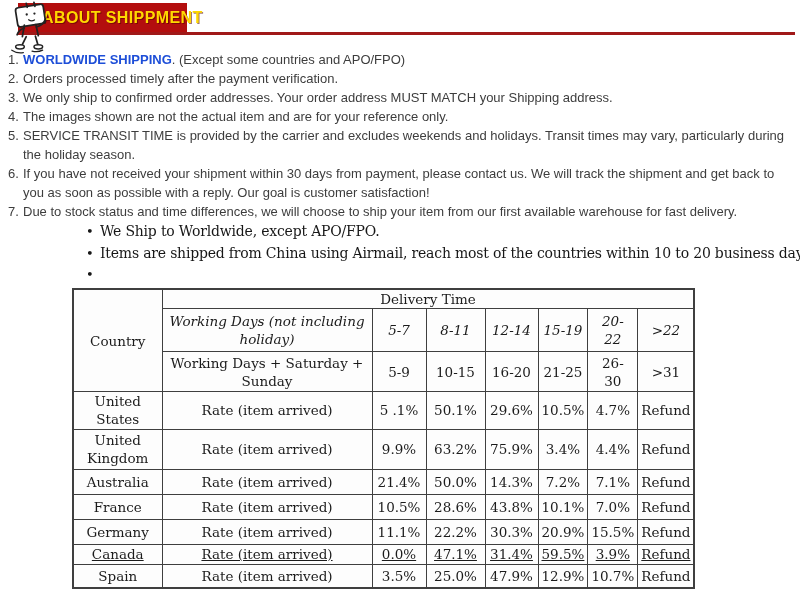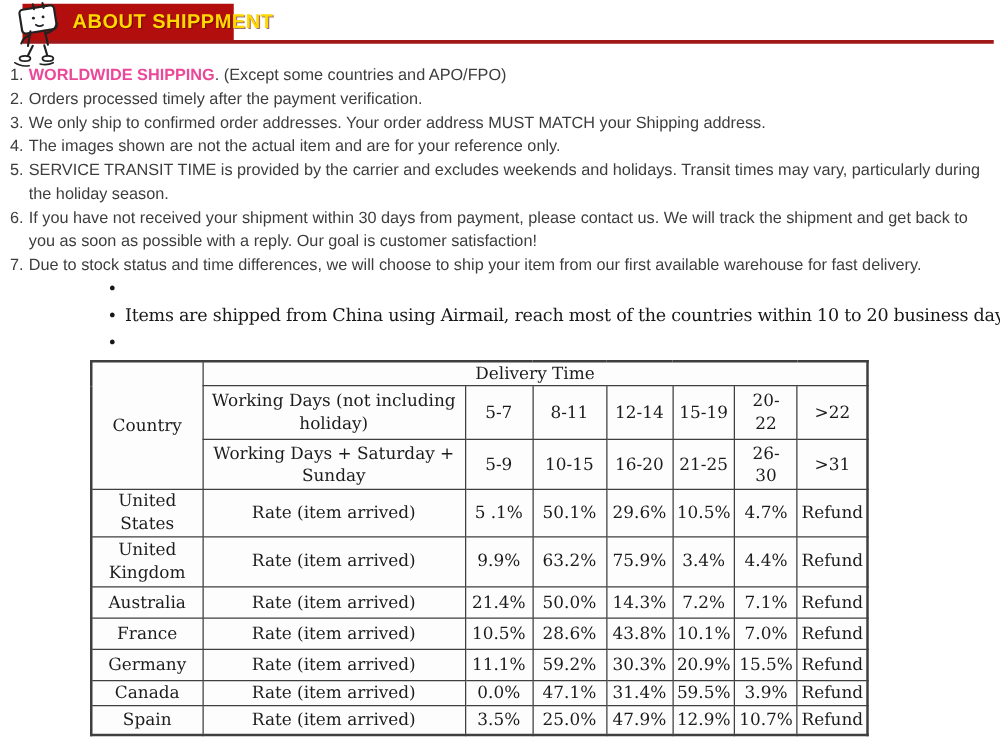--- a/index.html
+++ b/index.html
@@ -10,21 +10,21 @@
     position: relative;
     overflow: hidden;
   }
 
   
   .banner {
     position: absolute; left: 18px; top: 3px;
     width: 169px; height: 29px;
     background: #b30e0e;
     display: flex; align-items: center;
-    padding-left: 40px; box-sizing: border-box;
+    padding-left: 24px; box-sizing: border-box;
     z-index: 1;
   }
   .banner-title {
     color: #ffd800;
     font-weight: bold;
     font-size: 16px;
     letter-spacing: 0.4px;
     white-space: nowrap;
     text-shadow: 1px 1px 0 rgba(80,0,0,0.55);
   }
@@ -43,21 +43,21 @@
   .policies {
     margin: 0; padding: 0;
     position: absolute; left: 8px; top: 50px; width: 782px;
     list-style: none;
     font-size: 13px; line-height: 19px;
     color: #3d3d3d;
   }
   .policy { display: flex; }
   .policy-num { flex: 0 0 15px; }
   .policy-text { flex: 1 1 auto; }
-  .policy-text b { font-weight: bold; color: #ec4899; }
+  .policy-text b { font-weight: bold; color: #1d4ed8; }
 
   
   .bullets {
     margin: 0; padding: 0;
     position: absolute; left: 86px; top: 221px; width: 710px;
     list-style: none;
     font-family: "DejaVu Serif", serif;
     font-size: 14px; line-height: 21.5px;
     letter-spacing: -0.2px;
     color: #171717;
@@ -77,26 +77,26 @@
   }
   .shipping-table td {
     border: 1px solid #3f3f3f;
     text-align: center;
     vertical-align: middle;
     padding: 0 3px;
     white-space: pre-line;
     line-height: 1.35;
   }
   .h-dt  { height: 17px; }
-  .h-wd  { height: 43px; }
+  .h-wd  { height: 43px; font-style: italic; }
   .h-ws  { height: 40px; }
   .r-us  { height: 30px; }
   .r-uk  { height: 40px; }
   .r-std { height: 25px; }
-  .r-ca  { height: 20px; }
+  .r-ca  { height: 20px; text-decoration: underline; }
   .r-sp  { height: 24px; }
 </style>
 </head>
 <body>
 
 <div class="banner">
   <span class="banner-title">ABOUT SHIPPMENT</span>
 </div>
 <div class="red-line"></div>
 <svg class="mascot" viewBox="0 0 56 56" xmlns="http://www.w3.org/2000/svg">
@@ -149,20 +149,21 @@
   </li>
   <li class="policy">
     <span class="policy-num">7.</span>
     <span class="policy-text"><b></b><span>Due to stock status and time differences, we will choose to ship your item from our first available warehouse for fast delivery.</span></span>
   </li>
 </ol>
 
 <ul class="bullets">
   <li class="bullet-item">
     <span class="bullet-dot">•</span>
+    <span>We Ship to Worldwide, except APO/FPO.</span>
   </li>
   <li class="bullet-item">
     <span class="bullet-dot">•</span>
     <span>Items are shipped from China using Airmail, reach most of the countries within 10 to 20 business days.</span>
   </li>
   <li class="bullet-item">
     <span class="bullet-dot">•</span>
   </li>
 </ul>
 
@@ -240,21 +241,21 @@
       <td>28.6%</td>
       <td>43.8%</td>
       <td>10.1%</td>
       <td>7.0%</td>
       <td>Refund</td>
     </tr>
     <tr class="r-std">
       <td>Germany</td>
       <td>Rate (item arrived)</td>
       <td>11.1%</td>
-      <td>59.2%</td>
+      <td>22.2%</td>
       <td>30.3%</td>
       <td>20.9%</td>
       <td>15.5%</td>
       <td>Refund</td>
     </tr>
     <tr class="r-ca">
       <td>Canada</td>
       <td>Rate (item arrived)</td>
       <td>0.0%</td>
       <td>47.1%</td>

